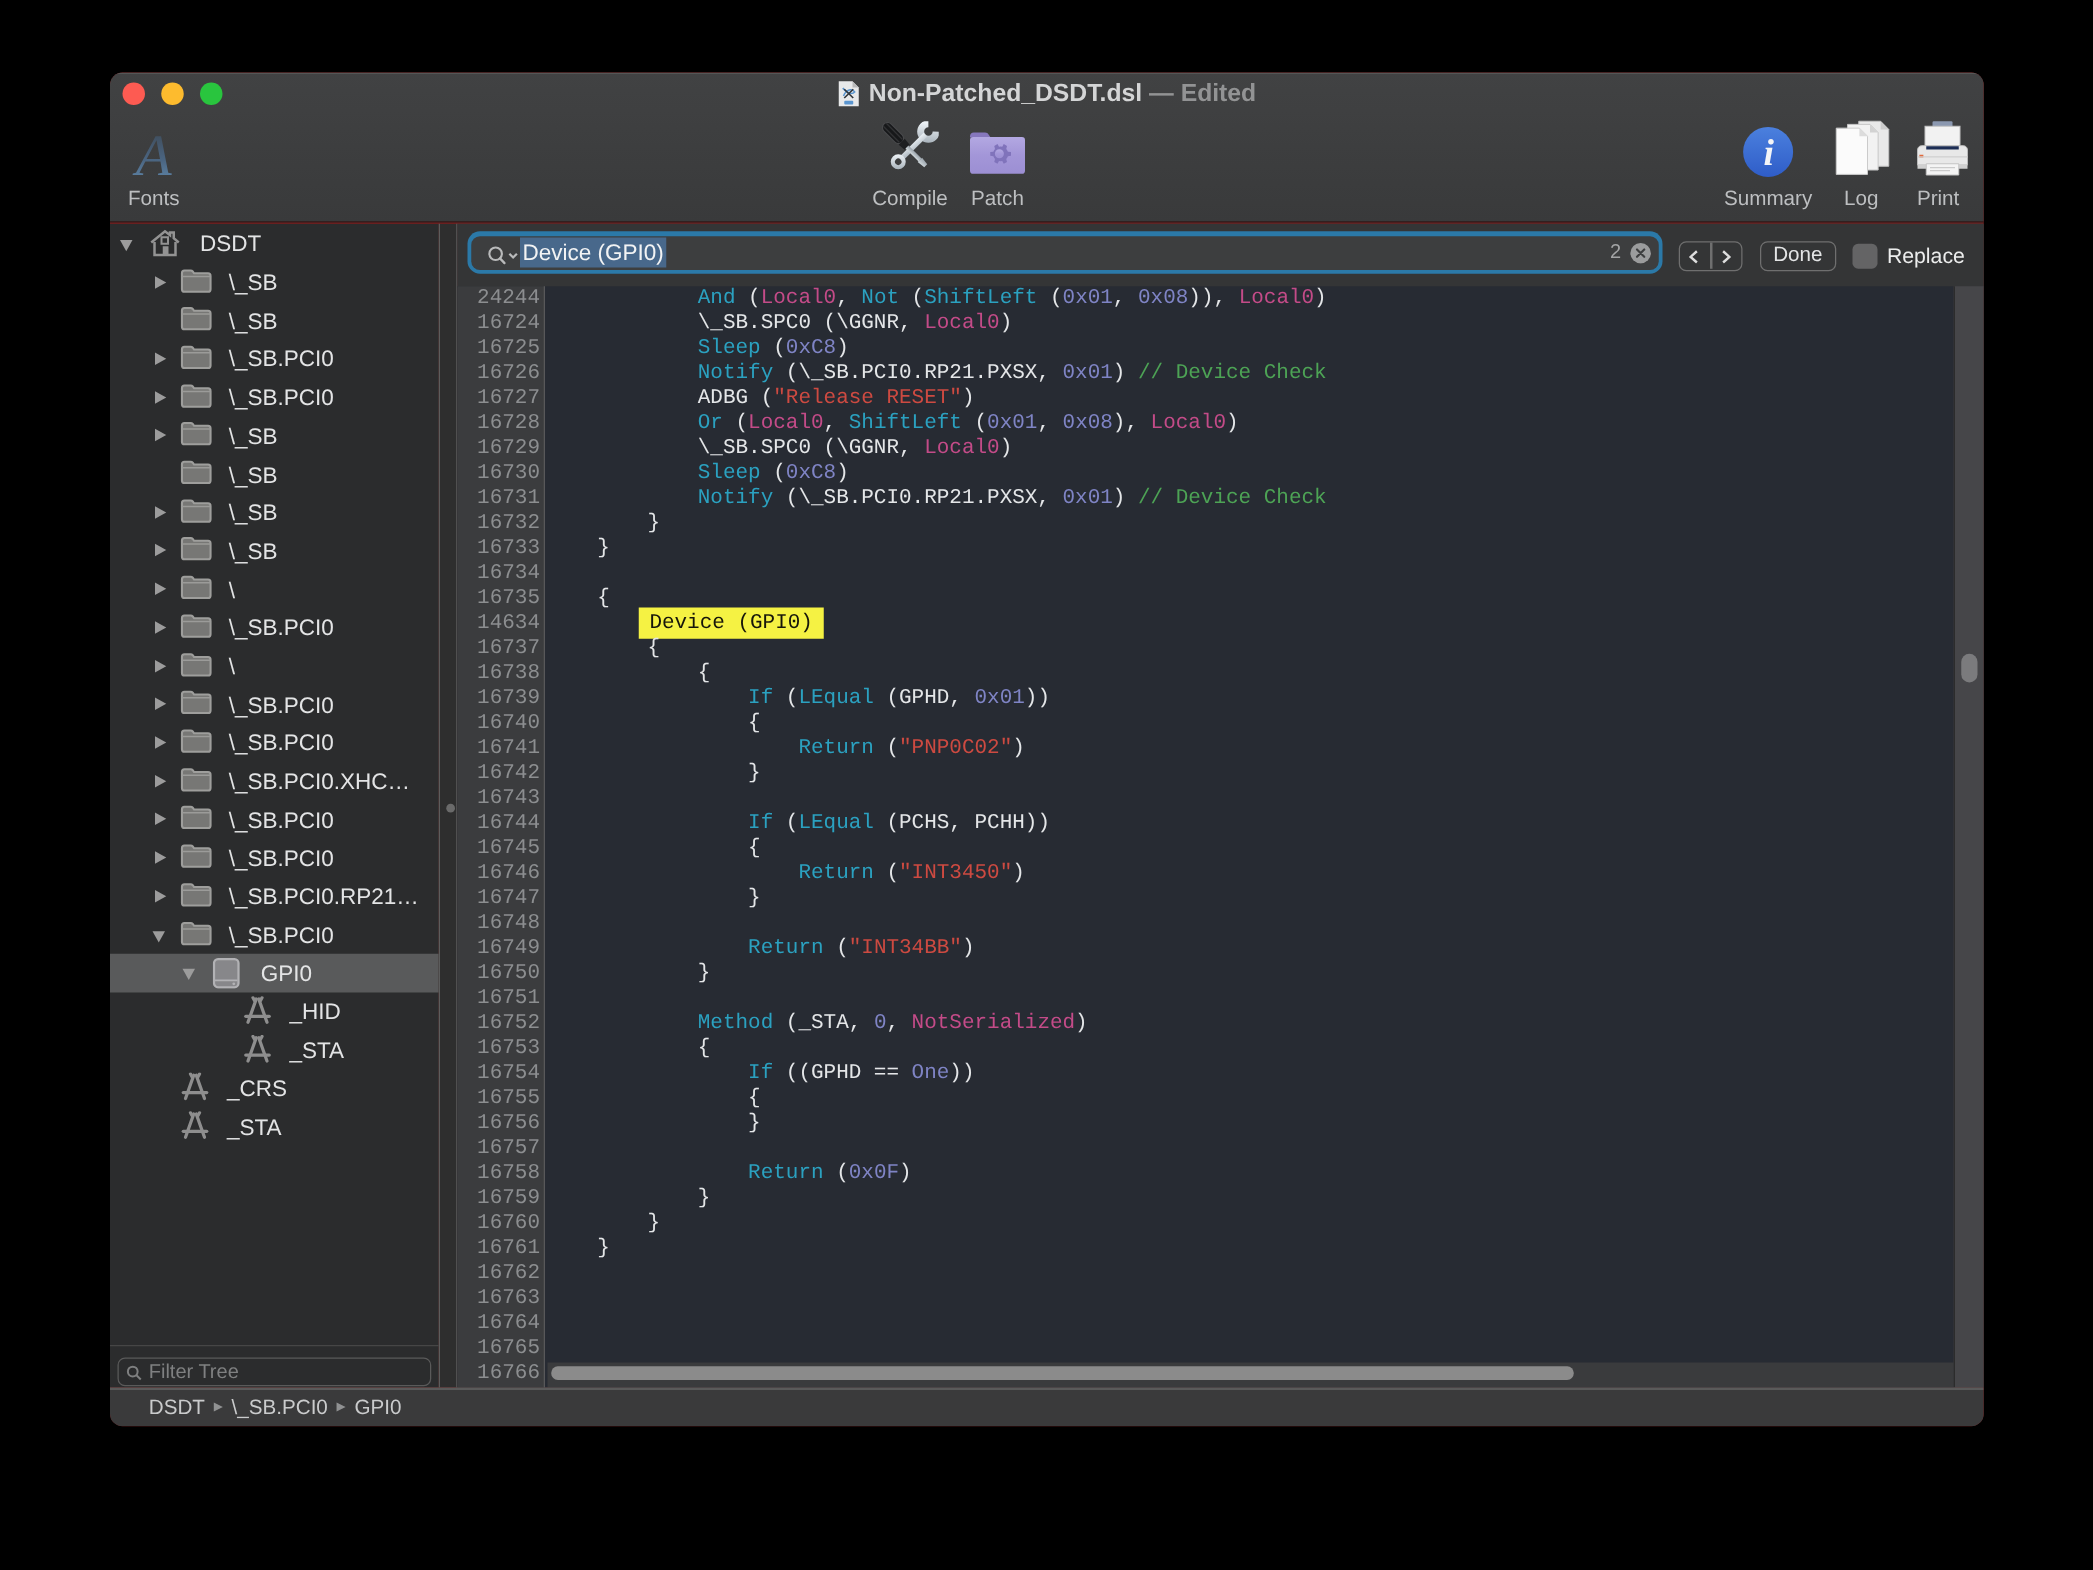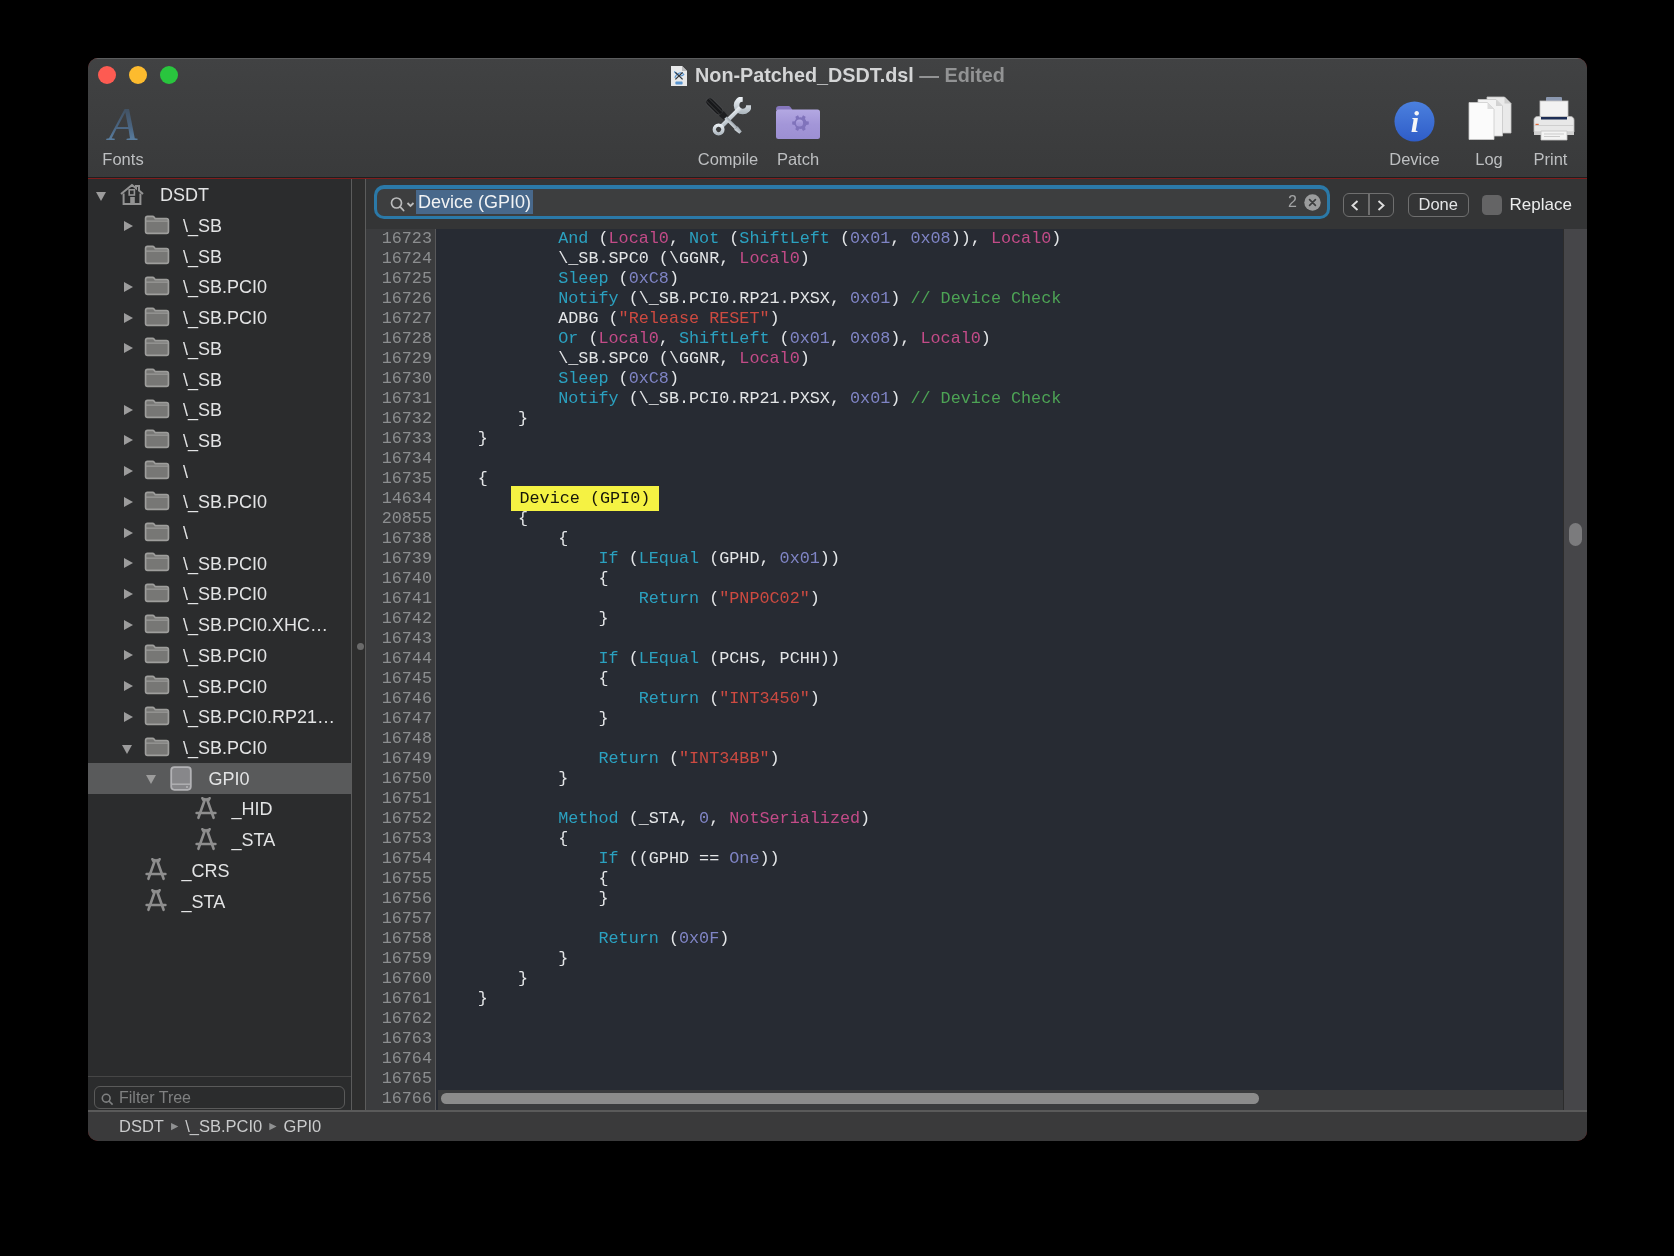--- a/index.html
+++ b/index.html
@@ -158,21 +158,21 @@
           <defs>
             <linearGradient id="sg" x1="0" y1="0" x2="0" y2="1">
               <stop offset="0" stop-color="#4b80de"></stop>
               <stop offset="1" stop-color="#2f5dc8"></stop>
             </linearGradient>
           </defs>
           <circle cx="20.5" cy="20.5" r="20" fill="url(#sg)"></circle>
           <text x="21" y="31" text-anchor="middle" font-family="Liberation Serif, serif" font-style="italic" font-weight="bold" font-size="30" fill="#f4f5f7">i</text>
         </svg>
     </div>
-    <div class="tblabel" style="left:1266.5px;">Device</div>
+    <div class="tblabel" style="left:1266.5px;">Summary</div>
 
     <div style="position:absolute; left:1379px; top:38px;">
       <svg width="46" height="47" viewBox="0 0 46 47">
         <path d="M20 1 L37.5 1 L44 7.5 L44 37 L20 37 Z" fill="#e9e9e9" stroke="#c3c3c3" stroke-width="0.8"></path>
         <path d="M37.5 1 L37.5 7.5 L44 7.5 Z" fill="#cdcdcd"></path>
         <path d="M11 3.5 L29 3.5 L35.5 10 L35.5 40 L11 40 Z" fill="#f2f2f2" stroke="#c7c7c7" stroke-width="0.8"></path>
         <path d="M29 3.5 L29 10 L35.5 10 Z" fill="#d2d2d2"></path>
         <path d="M2 6.5 L20.5 6.5 L27 13 L27 43.5 L2 43.5 Z" fill="#fbfbfb" stroke="#cbcbcb" stroke-width="0.8"></path>
         <path d="M20.5 6.5 L20.5 13 L27 13 Z" fill="#dcdcdc"></path>
       </svg>
@@ -438,35 +438,35 @@
         <svg style="position:absolute;left:33px;top:5.5px;" width="8" height="11" viewBox="0 0 8 11">
             <path d="M1.5 1 L6.5 5.5 L1.5 10" fill="none" stroke="#dddddd" stroke-width="1.9"></path>
           </svg>
       </div>
       <div class="btn-done">Done</div>
       <div class="chk"></div>
       <div class="rlabel">Replace</div>
     </div>
     <div class="editor"></div>
     <div class="gutter">
-        <div class="gl">16723</div>
+        <div class="gl">24244</div>
         <div class="gl">16724</div>
         <div class="gl">16725</div>
         <div class="gl">16726</div>
         <div class="gl">16727</div>
         <div class="gl">16728</div>
         <div class="gl">16729</div>
         <div class="gl">16730</div>
         <div class="gl">16731</div>
         <div class="gl">16732</div>
         <div class="gl">16733</div>
         <div class="gl">16734</div>
         <div class="gl">16735</div>
         <div class="gl">14634</div>
-        <div class="gl">20855</div>
+        <div class="gl">16737</div>
         <div class="gl">16738</div>
         <div class="gl">16739</div>
         <div class="gl">16740</div>
         <div class="gl">16741</div>
         <div class="gl">16742</div>
         <div class="gl">16743</div>
         <div class="gl">16744</div>
         <div class="gl">16745</div>
         <div class="gl">16746</div>
         <div class="gl">16747</div>

